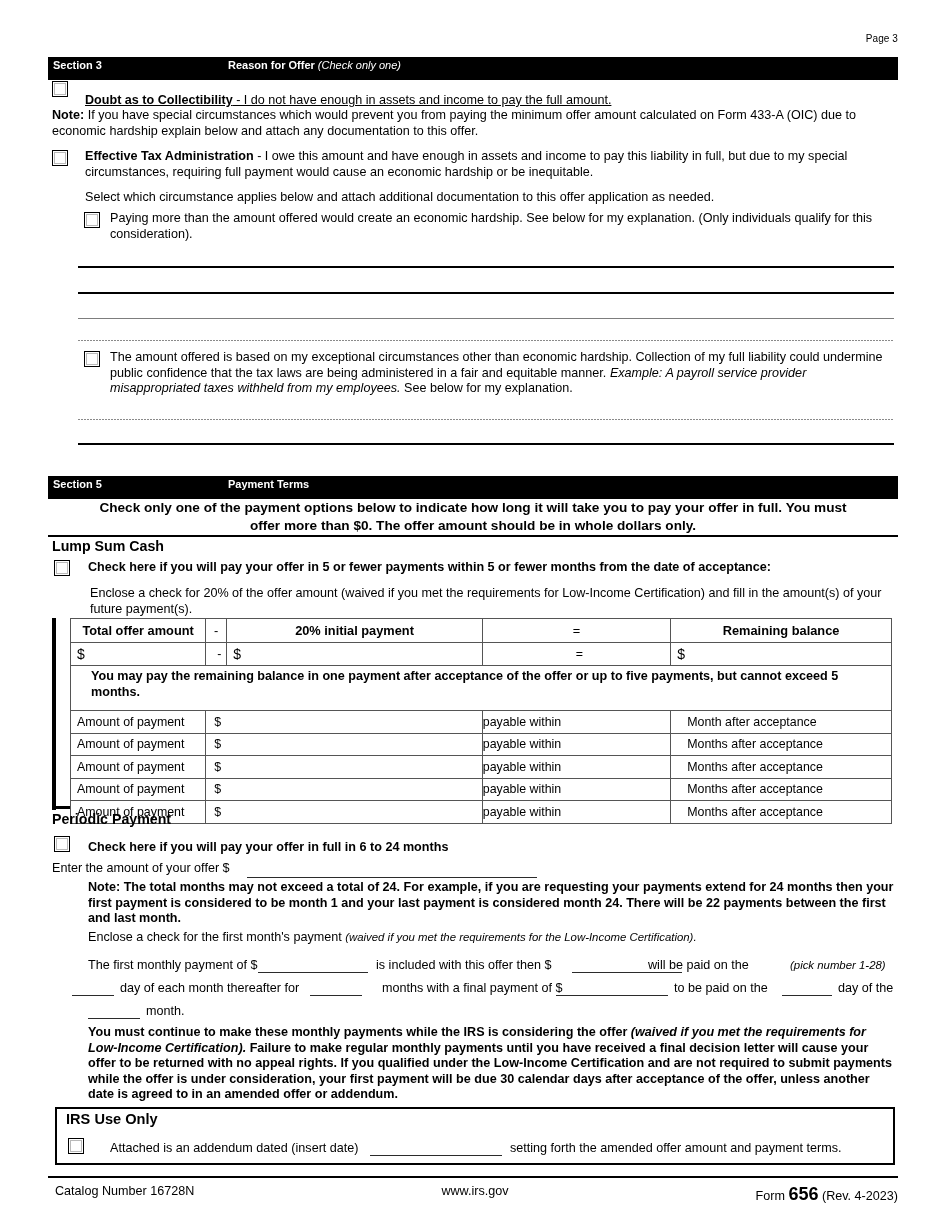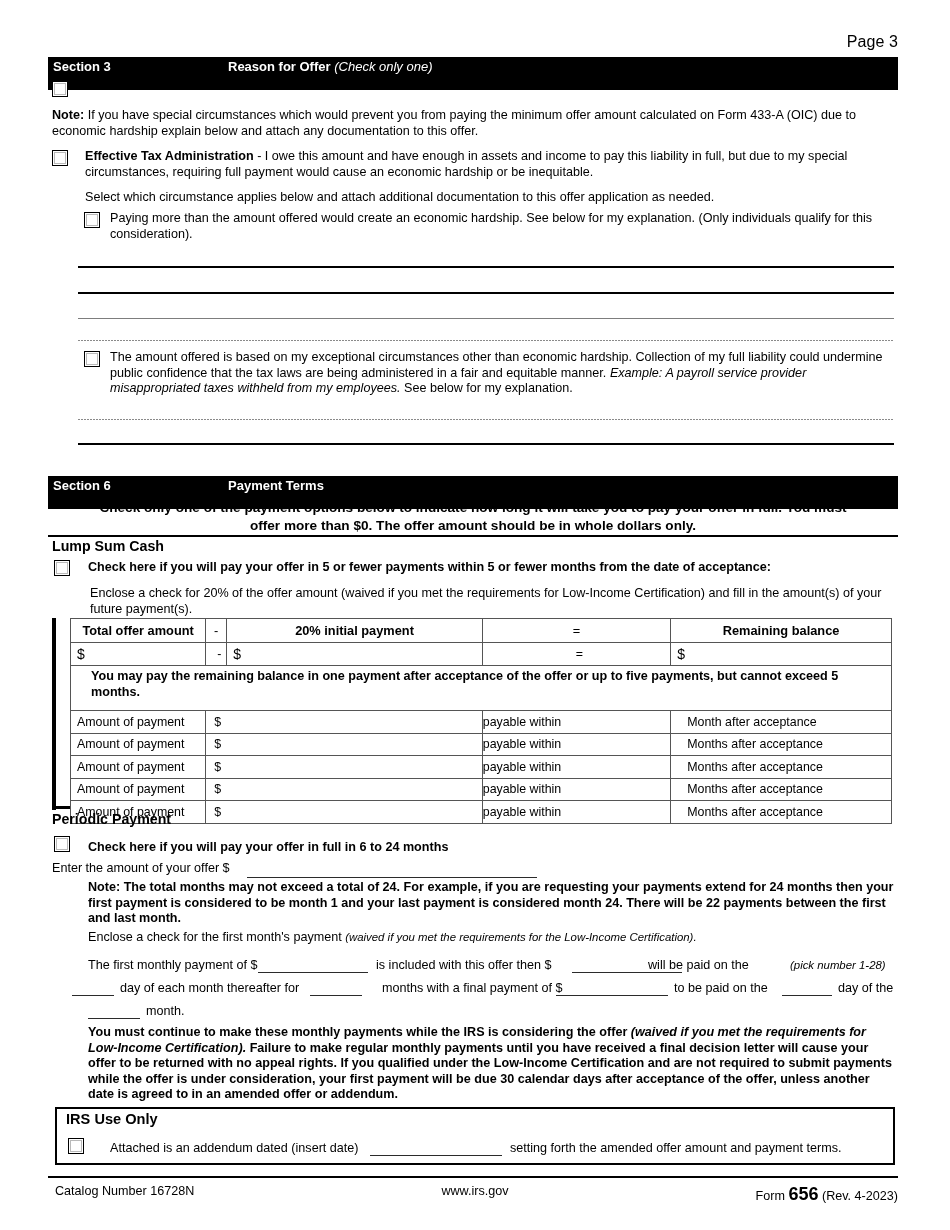--- a/index.html
+++ b/index.html
@@ -18,33 +18,33 @@
     width: 950px;
     height: 1230px;
     background: #ffffff;
     overflow: hidden;
   }
   
   .page-num {
     position: absolute;
     top: 33px;
     right: 52px;
-    font-size: 16px;
+    font-size: 10px;
     letter-spacing: 0.1px;
   }
   
   .sec-bar {
     position: absolute;
     left: 48px;
     width: 850px;
-    height: 33px;
+    height: 23px;
     background: #000000;
     color: #ffffff;
     font-weight: bold;
-    font-size: 13px;
+    font-size: 11px;
   }
   .sec-bar .s-left {
     position: absolute;
     left: 5px;
     top: 2px;
   }
   .sec-bar .s-mid {
     position: absolute;
     left: 180px;
     top: 2px;
@@ -193,21 +193,21 @@
 <div id="page">
 
   <div class="page-num">Page 3</div>
 
   <div class="sec-bar" style="top:57px;">
     <span class="s-left">Section 3</span>
     <span class="s-mid"><span>Reason for Offer</span> <i>(Check only one)</i></span>
   </div>
 
   <div class="cb" style="left:52px; top:81px;"></div>
-  <div class="txt" style="left:85px; top:72px; width:810px;">
+  <div class="txt" style="left:85px; top:93px; width:810px;text-decoration:underline;">
     <b>Doubt as to Collectibility</b><span> - I do not have enough in assets and income to pay the full amount.</span>
   </div>
 
   <div class="txt" style="left:52px; top:108px; width:843px;">
     <b>Note:</b><span> If you have special circumstances which would prevent you from paying the minimum offer amount calculated on Form 433-A (OIC) due to economic hardship explain below and attach any documentation to this offer.</span>
   </div>
 
   <div class="cb" style="left:52px; top:150px;"></div>
   <div class="txt" style="left:85px; top:190px; width:810px;">Select which circumstance applies below and attach additional documentation to this offer application as needed.</div>
 
@@ -225,21 +225,21 @@
 
   <div class="cb" style="left:84px; top:351px;"></div>
   <div class="txt" style="left:110px; top:350px; width:785px;">
     <span>The amount offered is based on my exceptional circumstances other than economic hardship. Collection of my full liability could undermine public confidence that the tax laws are being administered in a fair and equitable manner. </span><i>Example: A payroll service provider misappropriated taxes withheld from my employees.</i><span> See below for my explanation.</span>
   </div>
 
   <div class="rule dot" style="top:419px;"></div>
   <div class="rule thick" style="top:443px;"></div>
 
   <div class="sec-bar" style="top:476px;">
-    <span class="s-left">Section 6</span>
+    <span class="s-left">Section 5</span>
     <span class="s-mid"><span>Payment Terms</span></span>
   </div>
 
   <div class="txt bold" style="left:48px; top:499px; width:850px; text-align:center; font-size:13.6px; line-height:18px;">
     <span>Check only one of the payment options below to indicate how long it will take you to pay your offer in full. You must</span><br>
     <span>offer more than $0. The offer amount should be in whole dollars only.</span>
   </div>
 
   <div class="hr-strong" style="top:535px;"></div>
 

